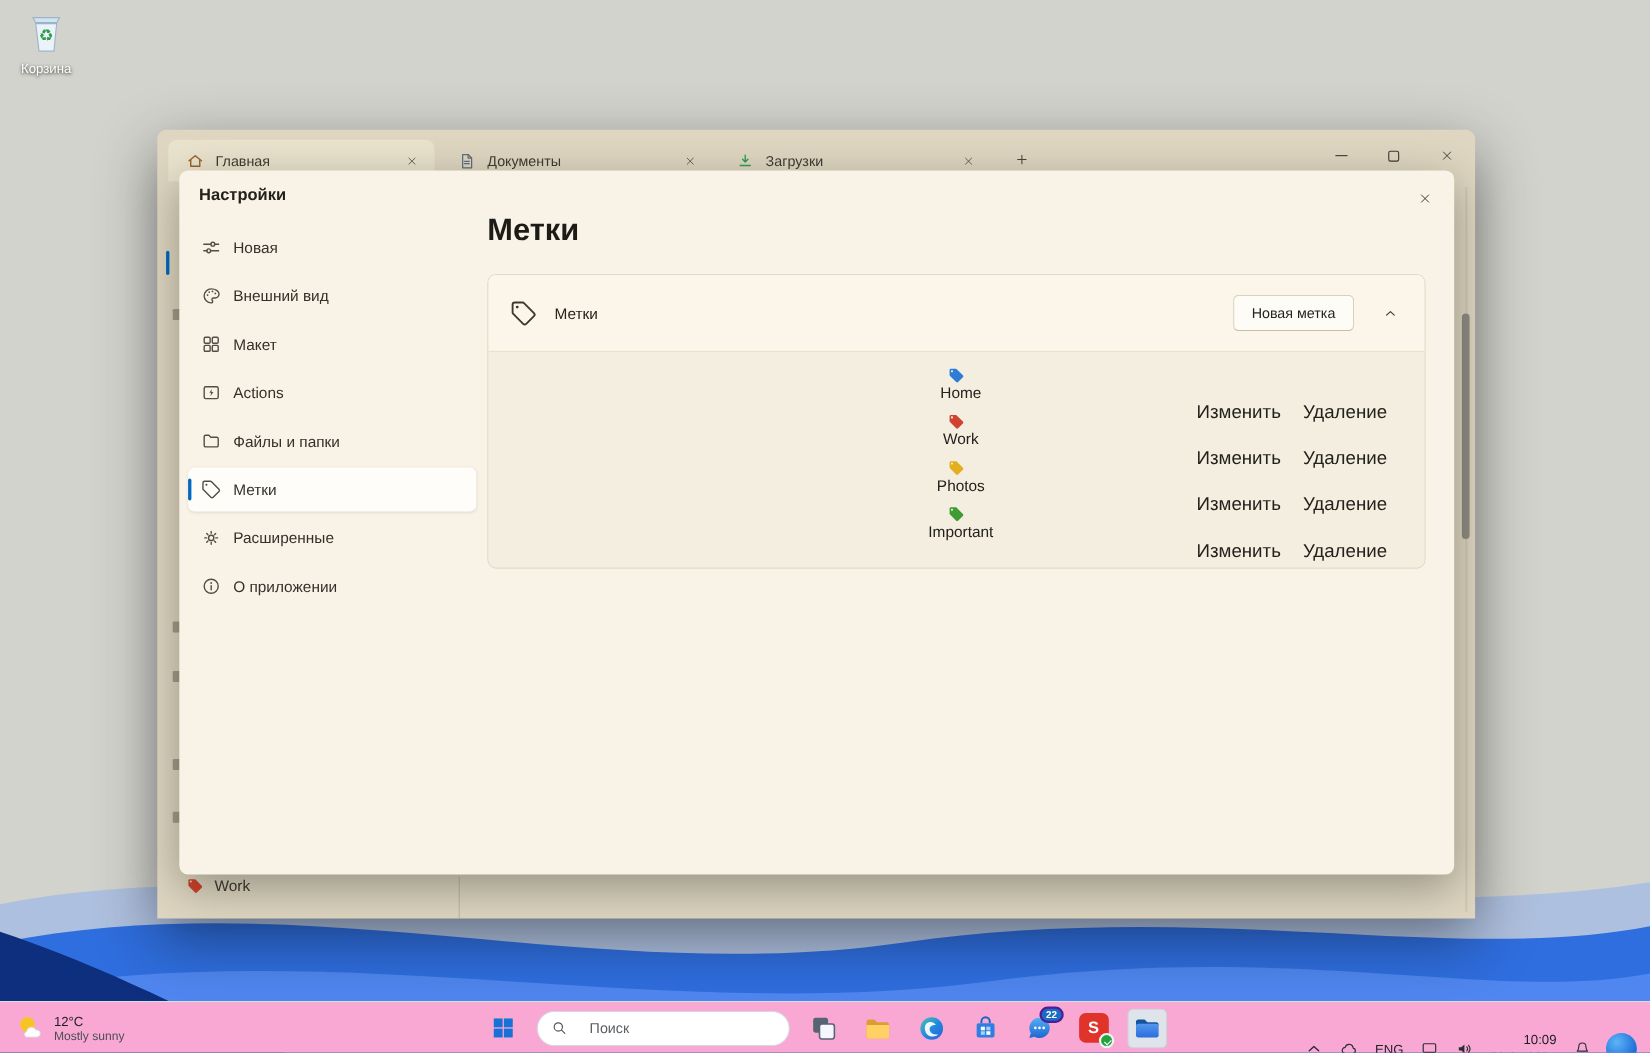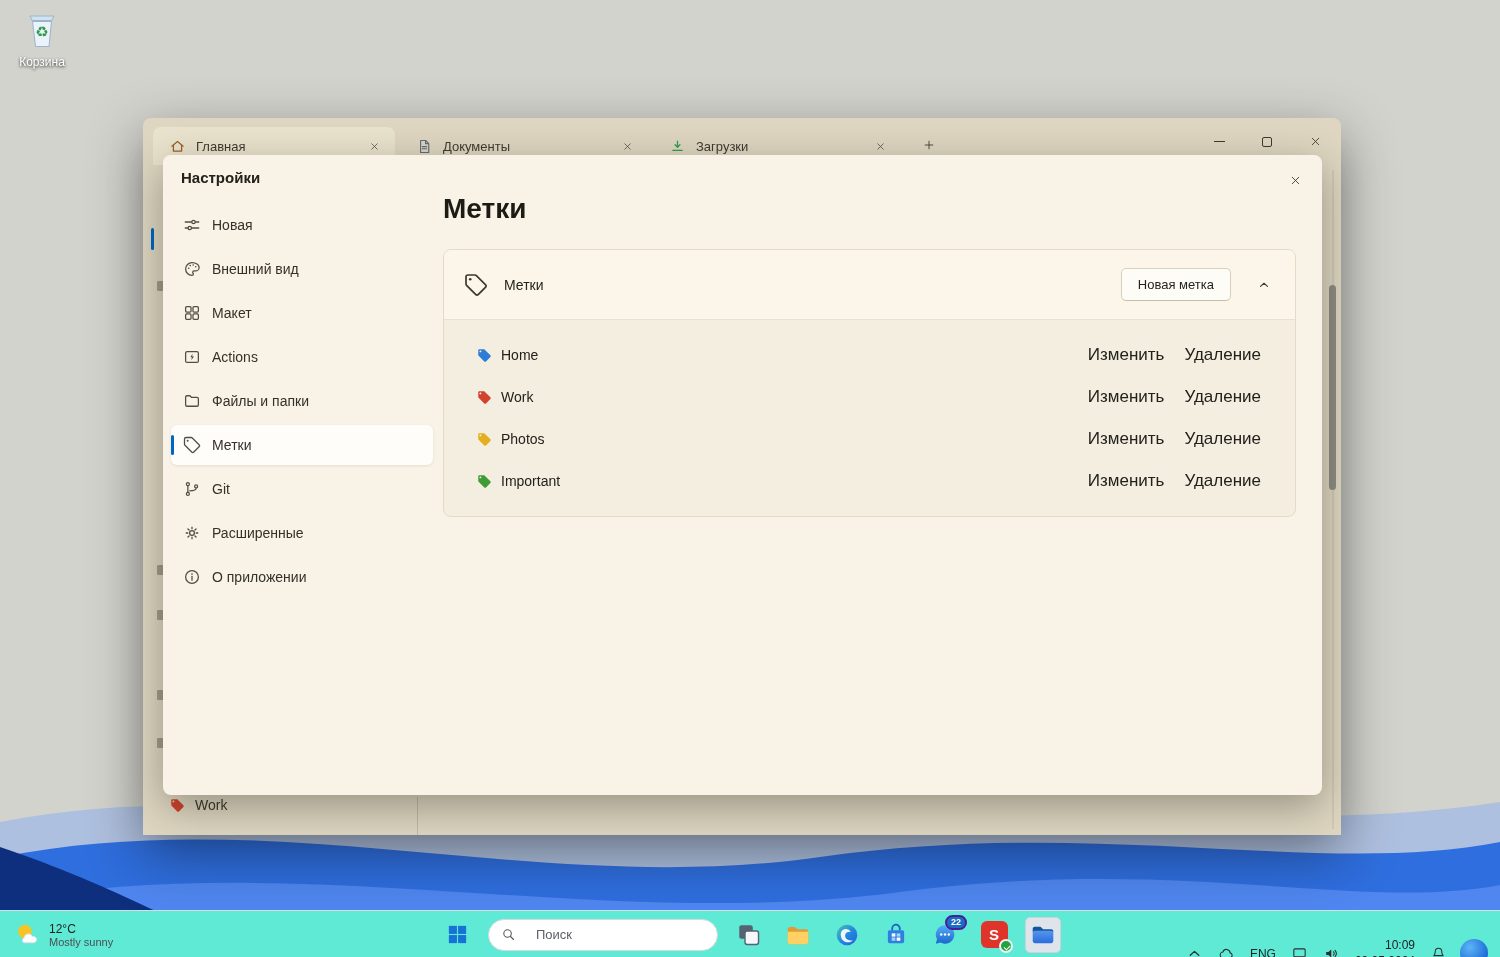--- a/index.html
+++ b/index.html
@@ -72,28 +72,28 @@
   .page-title { margin-top:38px; font-size:28px; font-weight:700; color:#1d1b15; }
   .card { margin-top:24px; border:1px solid #e3dbc6; border-radius:8px; overflow:hidden; background:#f3eee0; }
   .card-header { height:70px; background:#fbf6e9; border-bottom:1px solid #e8e1cd; display:flex; align-items:center; padding:0 14px 0 20px; }
   .hdr-icon { width:24px; height:24px; color:#3a382f; }
   .hdr-label { margin-left:16px; font-size:14px; color:#26241d; }
   .btn-newtag { margin-left:auto; margin-right:16px; height:33px; padding:0 16px; background:#fefcf6;
     border:1px solid #d8d1bc; border-bottom-color:#c5bea8; border-radius:5px; font-size:13px; color:#26241d; font-family:inherit; cursor:pointer; }
   .btn-chev { width:34px; height:33px; border-radius:5px; display:flex; align-items:center; justify-content:center; color:#3a382f; }
   .btn-chev svg { width:14px; height:14px; }
   .card-body { padding:14px 0; }
-  .tag-row { height:42px; display:flex; align-items:center; padding:0 34px 0 33px; }
+  .tag-row { height:42px; display:flex; align-items:center; padding:0 34px 0 33px;flex-direction:column; }
   .tag-row .tic { width:15px; height:15px; }
   .tname { margin-left:9px; font-size:14px; color:#23211b; }
   .row-actions { margin-left:auto; display:flex; gap:20px; }
   .row-actions span { font-size:17px; color:#23211b; cursor:pointer; }
 
   
-  .taskbar { position:absolute; left:0; bottom:0; width:100%; height:47px; background:#5eead4; border-top:1px solid #d9dee4; z-index:10; }
+  .taskbar { position:absolute; left:0; bottom:0; width:100%; height:47px; background:#f9a8d4; border-top:1px solid #d9dee4; z-index:10; }
   .tb-weather { position:absolute; left:14px; top:0; height:47px; display:flex; align-items:center; gap:8px; }
   .w-icon { width:27px; height:27px; }
   .w-t1 { font-size:12px; color:#1f1f1f; }
   .w-t2 { font-size:11px; color:#4b4f55; }
   .tb-center { position:absolute; left:50%; top:0; height:47px; transform:translateX(-50%); display:flex; align-items:center; gap:13px; }
   .tb-btn { width:36px; height:36px; border-radius:5px; display:flex; align-items:center; justify-content:center; position:relative; }
   .tb-btn svg { width:26px; height:26px; }
   .start-btn svg { width:23px; height:23px; color:#1771d6; }
   .search-box { width:230px; height:32px; border-radius:16px; background:#fff; border:1px solid #d4d9df; display:flex; align-items:center; padding:0 12px; gap:20px; }
   .search-box svg { width:15px; height:15px; color:#53565c; flex:none; }
@@ -417,26 +417,20 @@
           <span>Файлы и папки</span>
         </div>
         <div class="sb-item selected">
           <svg viewBox="0 0 24 24">
               <use href="#i-tag-o"></use>
             </svg>
           <span>Метки</span>
         </div>
         <div class="sb-item">
           <svg viewBox="0 0 24 24">
-              <use href="#i-git"></use>
-            </svg>
-          <span>Git</span>
-        </div>
-        <div class="sb-item">
-          <svg viewBox="0 0 24 24">
               <use href="#i-gear"></use>
             </svg>
           <span>Расширенные</span>
         </div>
         <div class="sb-item">
           <svg viewBox="0 0 24 24">
               <use href="#i-info"></use>
             </svg>
           <span>О приложении</span>
         </div>

